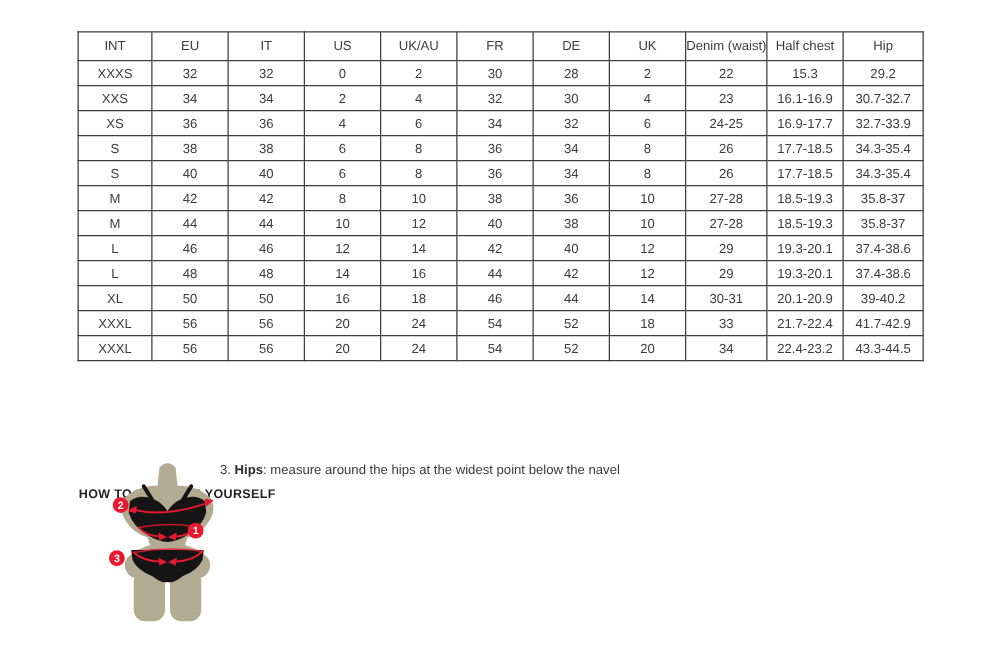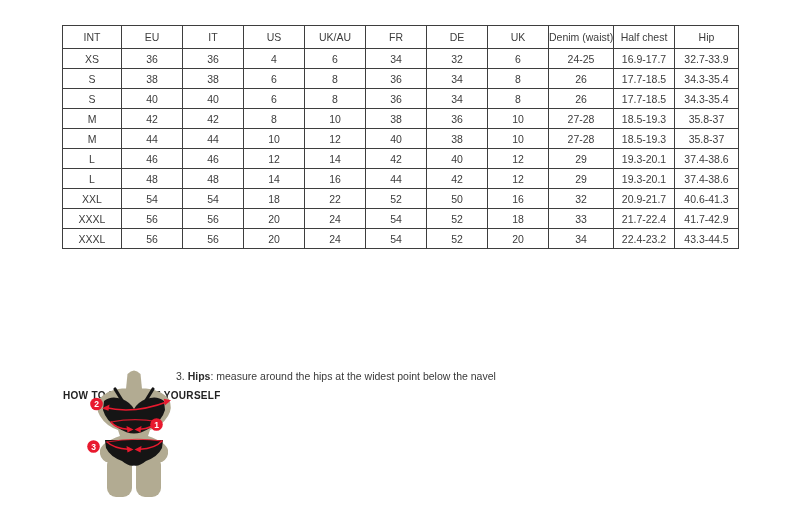--- a/index.html
+++ b/index.html
@@ -74,20 +74,46 @@
         <th>FR</th>
         <th>DE</th>
         <th>UK</th>
         <th>Denim (waist)</th>
         <th>Half chest</th>
         <th>Hip</th>
       </tr>
   </thead>
   <tbody id="table-body">
       <tr>
+        <td>XXXS</td>
+        <td>32</td>
+        <td>32</td>
+        <td>0</td>
+        <td>2</td>
+        <td>30</td>
+        <td>28</td>
+        <td>2</td>
+        <td>22</td>
+        <td>15.3</td>
+        <td>29.2</td>
+      </tr>
+      <tr>
+        <td>XXS</td>
+        <td>34</td>
+        <td>34</td>
+        <td>2</td>
+        <td>4</td>
+        <td>32</td>
+        <td>30</td>
+        <td>4</td>
+        <td>23</td>
+        <td>16.1-16.9</td>
+        <td>30.7-32.7</td>
+      </tr>
+      <tr>
         <td>XS</td>
         <td>36</td>
         <td>36</td>
         <td>4</td>
         <td>6</td>
         <td>34</td>
         <td>32</td>
         <td>6</td>
         <td>24-25</td>
         <td>16.9-17.7</td>
@@ -165,31 +191,31 @@
         <td>14</td>
         <td>16</td>
         <td>44</td>
         <td>42</td>
         <td>12</td>
         <td>29</td>
         <td>19.3-20.1</td>
         <td>37.4-38.6</td>
       </tr>
       <tr>
-        <td>XXL</td>
-        <td>54</td>
-        <td>54</td>
-        <td>18</td>
-        <td>22</td>
-        <td>52</td>
+        <td>XL</td>
+        <td>50</td>
         <td>50</td>
         <td>16</td>
-        <td>32</td>
-        <td>20.9-21.7</td>
-        <td>40.6-41.3</td>
+        <td>18</td>
+        <td>46</td>
+        <td>44</td>
+        <td>14</td>
+        <td>30-31</td>
+        <td>20.1-20.9</td>
+        <td>39-40.2</td>
       </tr>
       <tr>
         <td>XXXL</td>
         <td>56</td>
         <td>56</td>
         <td>20</td>
         <td>24</td>
         <td>54</td>
         <td>52</td>
         <td>18</td>

